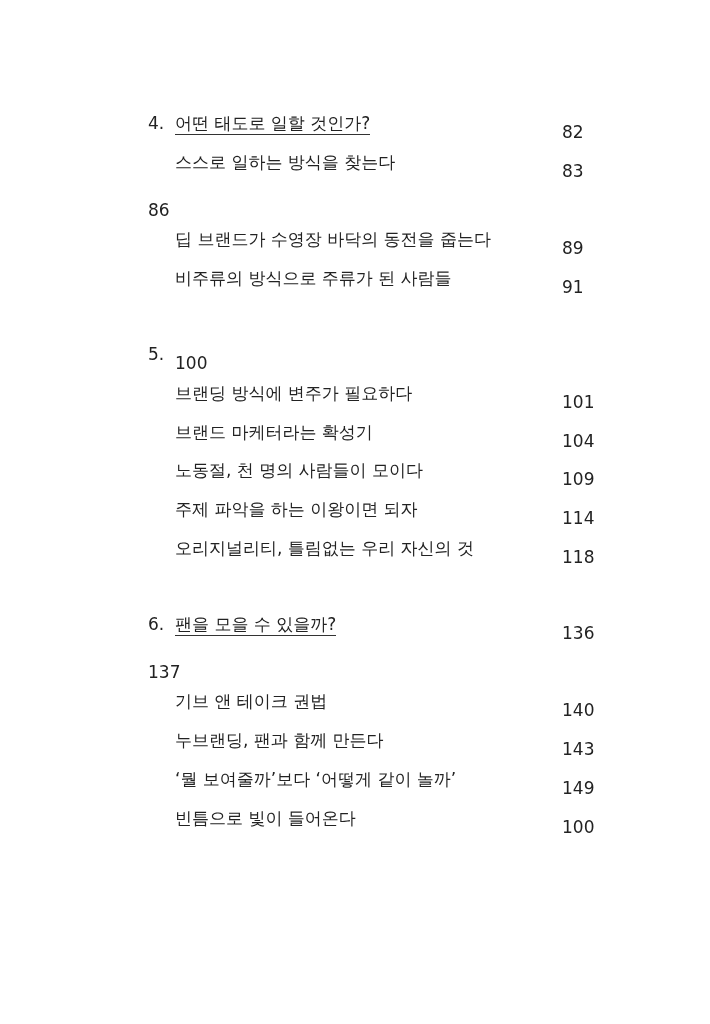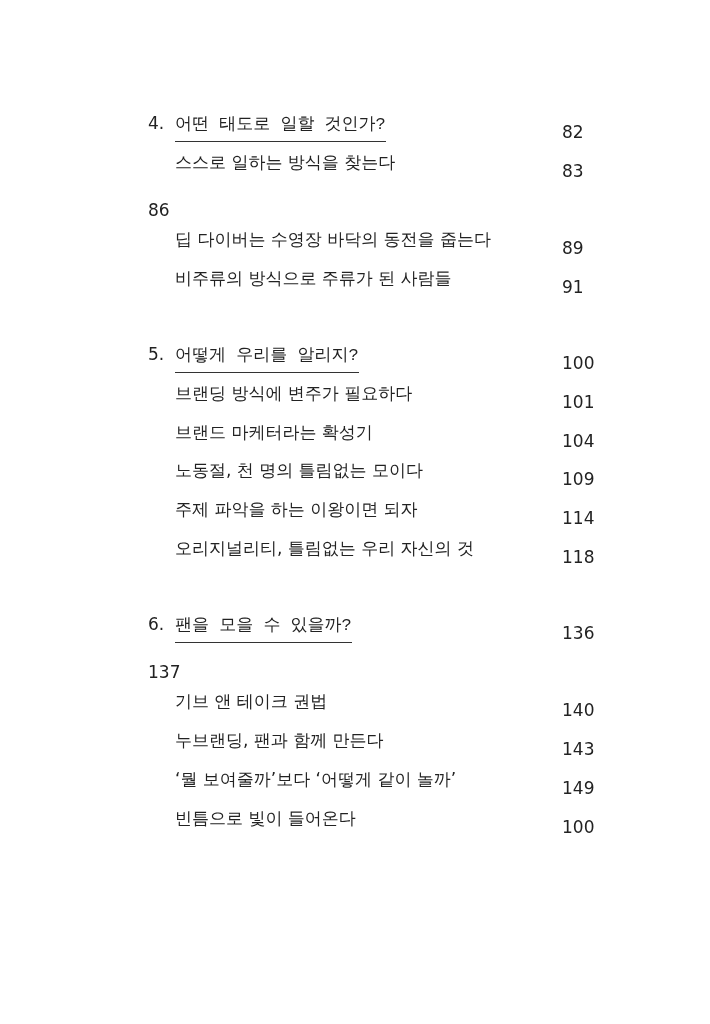--- a/index.html
+++ b/index.html
@@ -35,22 +35,21 @@
     .row .num {
       width: 27px;
       flex: 0 0 27px;
     }
     .row .title {
       flex: 1 1 auto;
       white-space: nowrap;
     }
     .row.head .title span {
       border-bottom: 1.5px solid #333333;
-      padding-bottom: 7px;
-      font-family: Liberation Mono, monospace;
+      padding-bottom: 1px;
     }
     .row .page {
       flex: 0 0 auto;
       text-align: left;
       min-width: 40px;
       margin-top: 9px;
     }
     .row.sub .title {
       padding-left: 27px;
     }
@@ -67,45 +66,44 @@
       <span class="page">82</span>
     </div>
     <div class="row sub">
       <span class="title">스스로 일하는 방식을 찾는다</span>
       <span class="page">83</span>
     </div>
     <div class="row sub">
       <span class="page">86</span>
     </div>
     <div class="row sub">
-      <span class="title">딥 다이버는 수영장 바닥의 동전을 줍는다</span>
+      <span class="title">딥 브랜드가 수영장 바닥의 동전을 줍는다</span>
       <span class="page">89</span>
     </div>
     <div class="row sub">
       <span class="title">비주류의 방식으로 주류가 된 사람들</span>
       <span class="page">91</span>
     </div>
   </div>
 
   <div class="chapter">
     <div class="row head">
       <span class="num">5.</span>
-      <span class="title"><span>어떻게 우리를 알리지?</span></span>
       <span class="page">100</span>
     </div>
     <div class="row sub">
       <span class="title">브랜딩 방식에 변주가 필요하다</span>
       <span class="page">101</span>
     </div>
     <div class="row sub">
       <span class="title">브랜드 마케터라는 확성기</span>
       <span class="page">104</span>
     </div>
     <div class="row sub">
-      <span class="title">노동절, 천 명의 틀림없는 모이다</span>
+      <span class="title">노동절, 천 명의 사람들이 모이다</span>
       <span class="page">109</span>
     </div>
     <div class="row sub">
       <span class="title">주제 파악을 하는 이왕이면 되자</span>
       <span class="page">114</span>
     </div>
     <div class="row sub">
       <span class="title">오리지널리티, 틀림없는 우리 자신의 것</span>
       <span class="page">118</span>
     </div>

